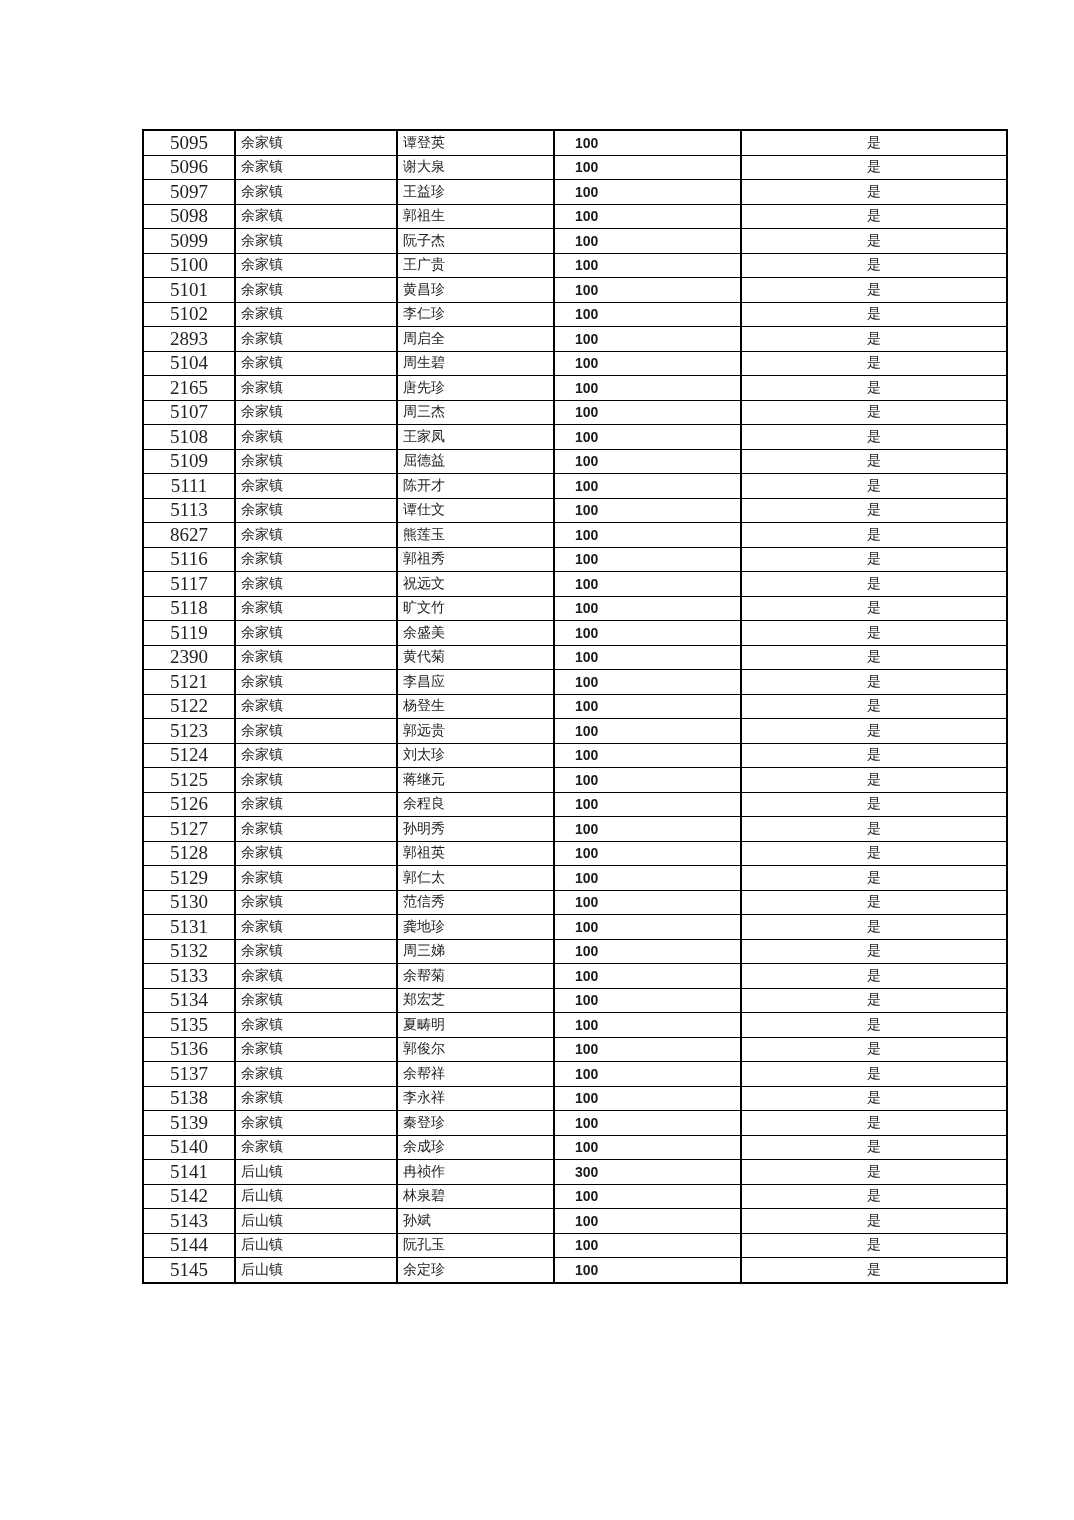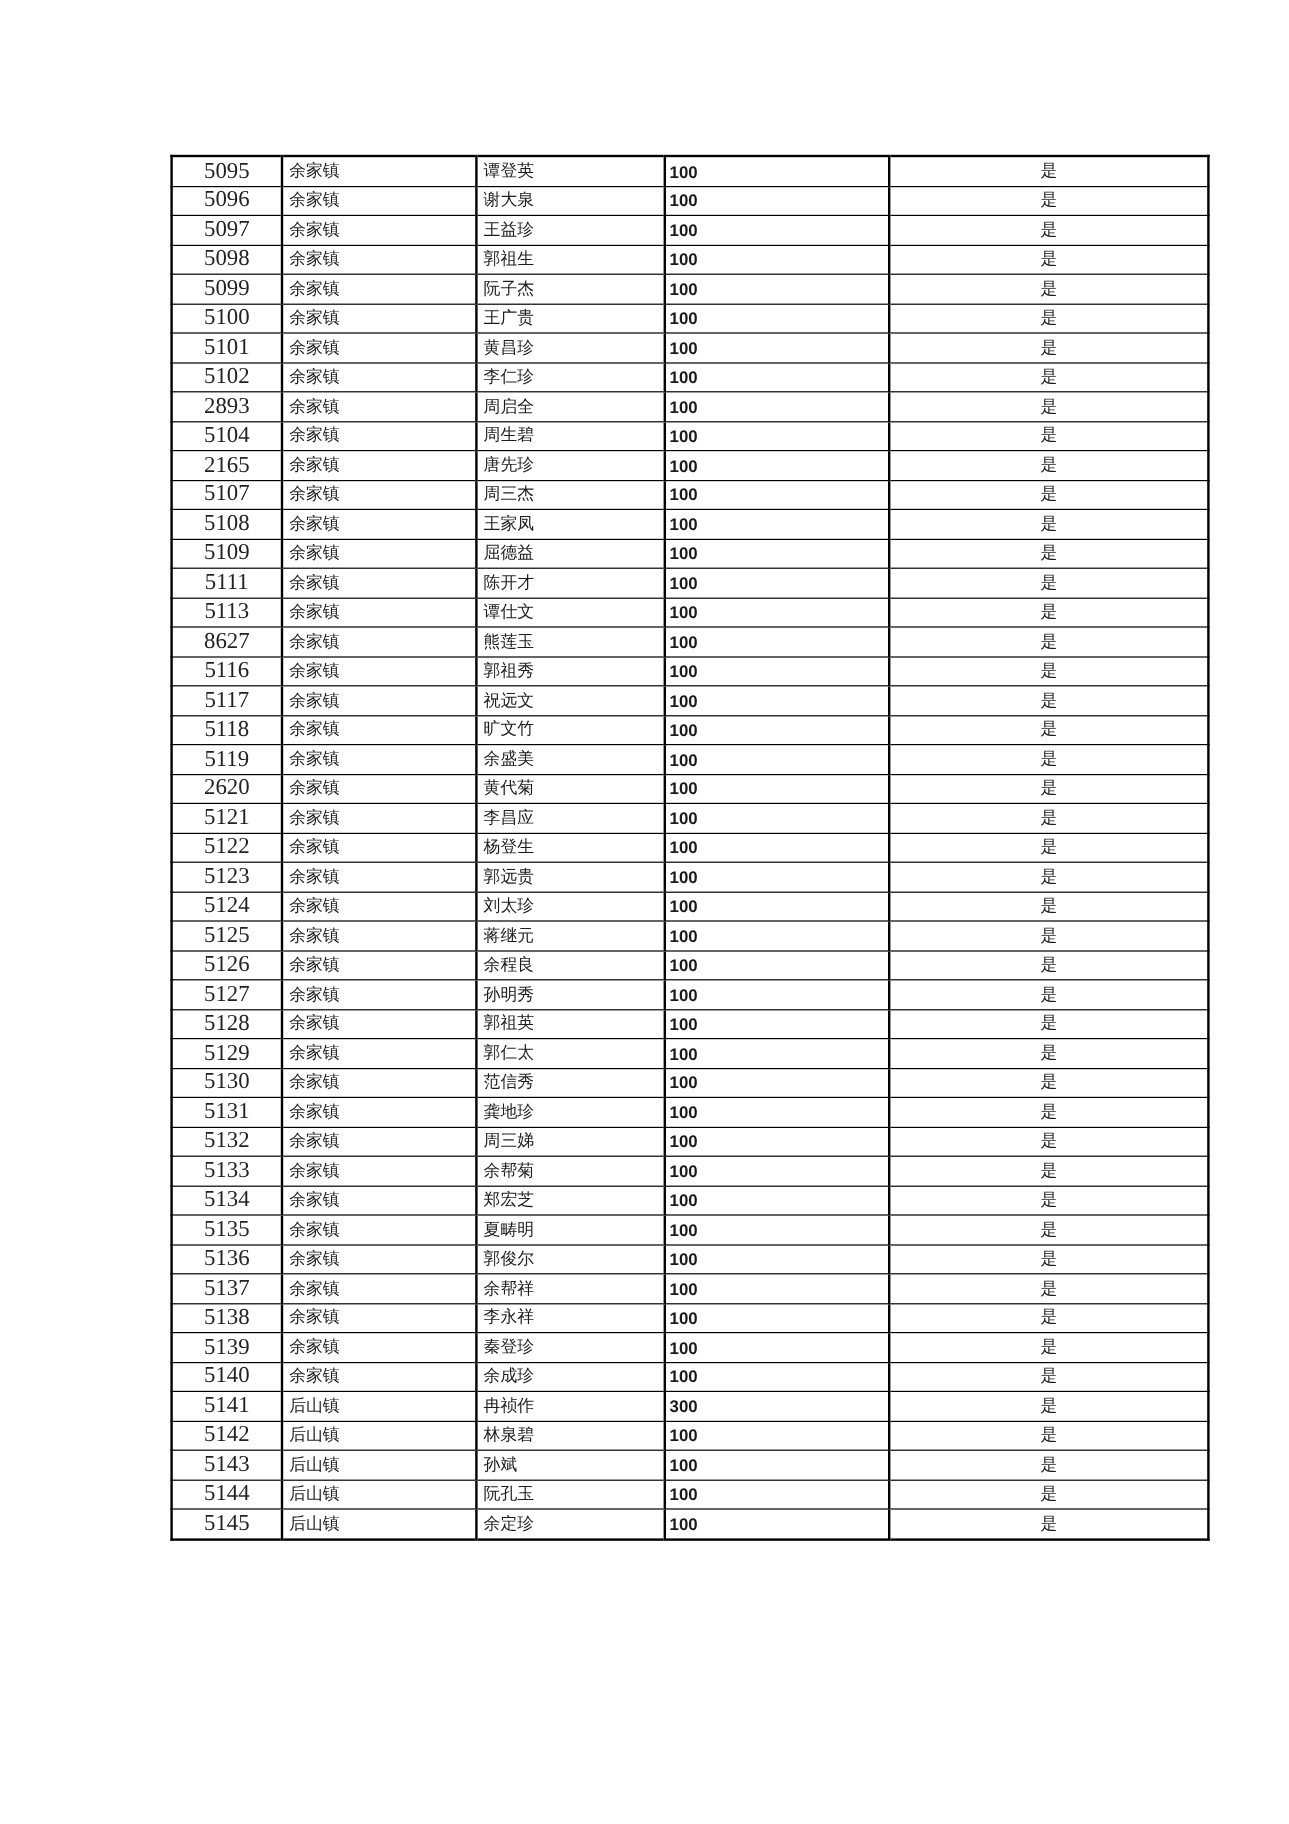--- a/index.html
+++ b/index.html
@@ -55,21 +55,21 @@
   td.c2, td.c3 {
     text-align: left;
     padding-left: 5px;
     font-family: "Liberation Serif", serif;
     font-size: 14px;
     color: #1c1c1c;
   }
   
   td.c4 {
     text-align: left;
-    padding-left: 3px;
+    padding-left: 20px;
     font-family: "Liberation Sans", sans-serif;
     font-size: 14px;
     font-weight: bold;
     color: #1a1a1a;
   }
   
   td.c5 {
     text-align: center;
     font-family: "Liberation Serif", serif;
     font-size: 14px;
@@ -231,21 +231,21 @@
             <td class="c5">是</td>
           </tr>
           <tr>
             <td class="c1">5119</td>
             <td class="c2">余家镇</td>
             <td class="c3">余盛美</td>
             <td class="c4">100</td>
             <td class="c5">是</td>
           </tr>
           <tr>
-            <td class="c1">2620</td>
+            <td class="c1">2390</td>
             <td class="c2">余家镇</td>
             <td class="c3">黄代菊</td>
             <td class="c4">100</td>
             <td class="c5">是</td>
           </tr>
           <tr>
             <td class="c1">5121</td>
             <td class="c2">余家镇</td>
             <td class="c3">李昌应</td>
             <td class="c4">100</td>

